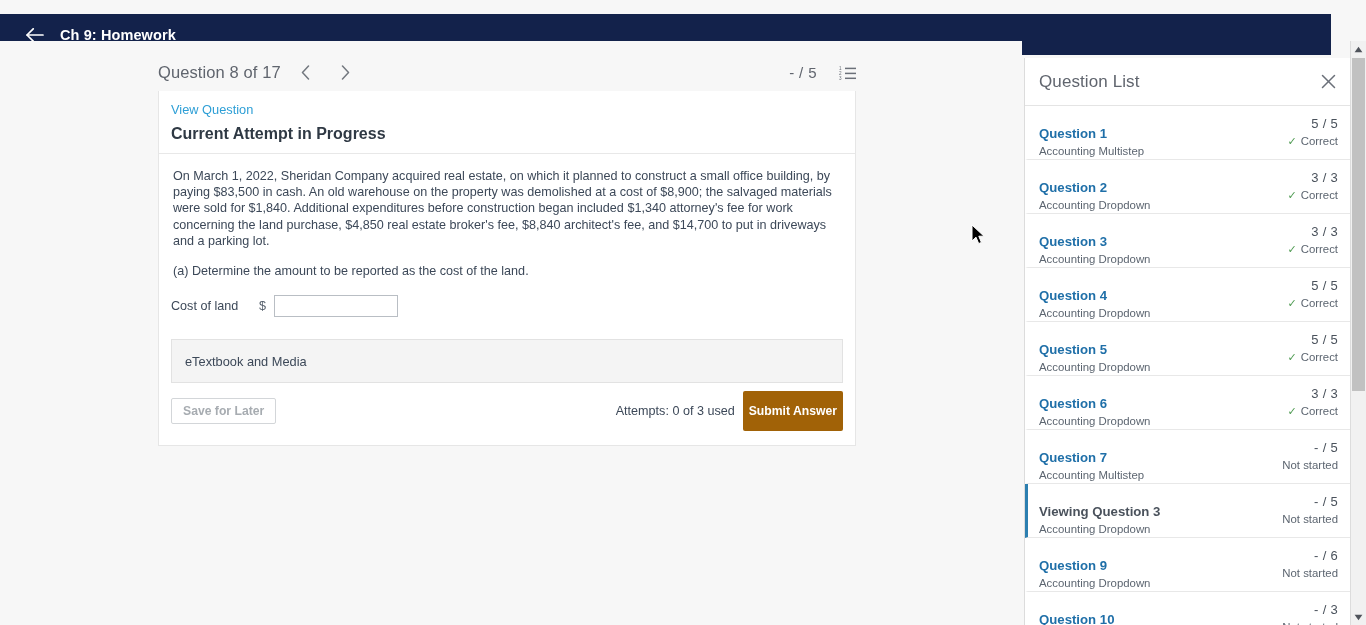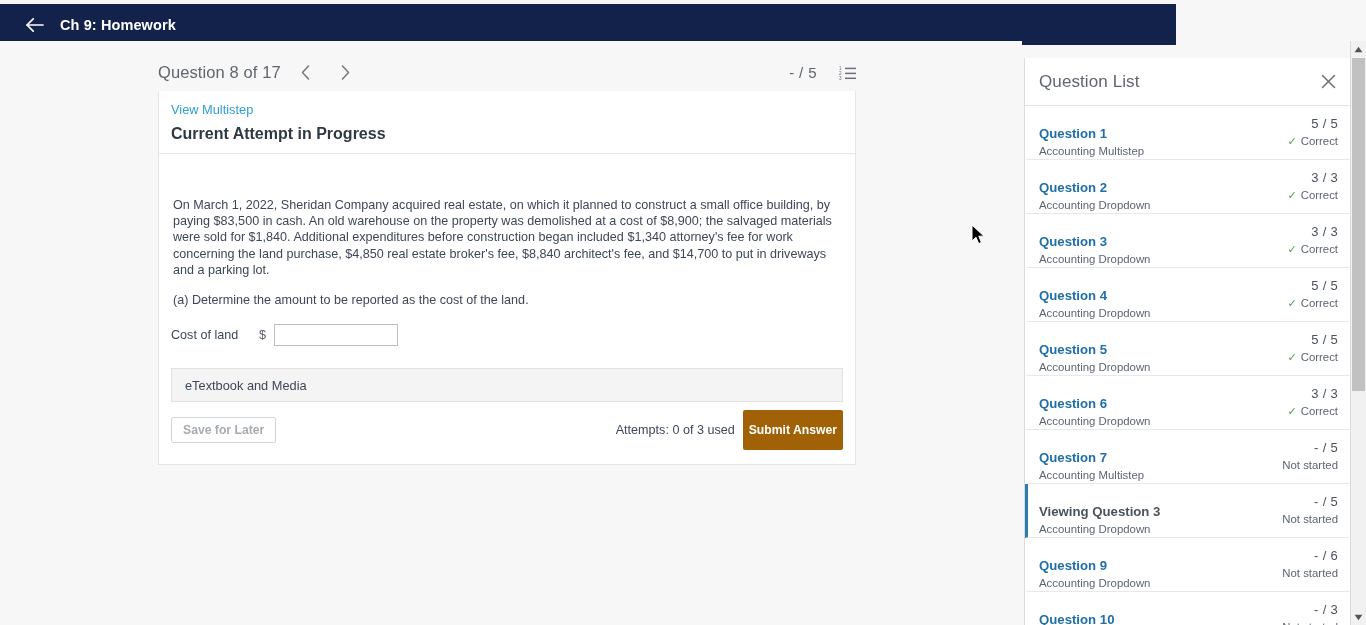--- a/index.html
+++ b/index.html
@@ -6,22 +6,22 @@
   html, body {
     width: 1366px; height: 625px;
     overflow: hidden;
     background: #f7f7f7;
     font-family: "Liberation Sans", sans-serif;
     color: #3c4858;
   }
 
   
   #topbar {
-    position: absolute; top: 4px; left: 0;
-    width: 1176px; height: 41px;
+    position: absolute; top: 14px; left: 0;
+    width: 1331px; height: 41px;
     background: #13224b;
     display: flex; align-items: center;
     padding-left: 24px;
   }
   #back-arrow {
     width: 22px; height: 22px;
     margin-right: 14px;
     display: flex; align-items: center; justify-content: center;
     cursor: pointer;
   }
@@ -99,21 +99,21 @@
     color: #2f3944;
   }
 
   #qbody { padding: 14px 14px 0 14px; }
   #qtext {
     font-size: 12.6px;
     line-height: 16.2px;
     color: #3c4858;
     max-width: 690px;
   }
-  #qtext p { margin-bottom: 14px; margin-top: 29px; }
+  #qtext p { margin-bottom: 14px; }
   #qprompt {
     font-size: 12.6px;
     line-height: 16.2px;
     color: #3c4858;
     margin-bottom: 16px;
   }
 
   #answer-row {
     display: flex; align-items: center;
     padding: 0 0 22px 12px;
@@ -133,21 +133,21 @@
     border: 1px solid #b9bec4;
     background: #fff;
     font-family: "Liberation Sans", sans-serif;
     font-size: 12.5px;
     padding: 0 5px;
     color: #3c4858;
   }
 
   #etextbook-bar {
     margin: 0 12px 0 12px;
-    height: 34px;
+    height: 44px;
     background: #f4f4f4;
     border: 1px solid #e2e2e2;
     display: flex; align-items: center;
     padding-left: 13px;
     font-size: 12.8px;
     color: #3c4858;
     cursor: pointer;
   }
 
   #action-row {
@@ -333,21 +333,21 @@
           <line x1="6" y1="8.4" x2="17" y2="8.4" stroke="#6b7079" stroke-width="1.5"></line>
           <line x1="6" y1="13.3" x2="17" y2="13.3" stroke="#6b7079" stroke-width="1.5"></line>
         </svg>
       </span>
     </div>
   </div>
 
   <div id="qcard">
 
     <div id="card-top">
-      <a id="view-policies">View Multistep</a>
+      <a id="view-policies">View Question</a>
       <div id="attempt-status">Current Attempt in Progress</div>
     </div>
 
     <div id="qbody">
       <div id="qtext">
         <p>On March 1, 2022, Sheridan Company acquired real estate, on which it planned to construct a small office building, by paying $83,500 in cash. An old warehouse on the property was demolished at a cost of $8,900; the salvaged materials were sold for $1,840. Additional expenditures before construction began included $1,340 attorney's fee for work concerning the land purchase, $4,850 real estate broker's fee, $8,840 architect's fee, and $14,700 to put in driveways and a parking lot.</p>
       </div>
       <div id="qprompt">(a) Determine the amount to be reported as the cost of the land.</div>
     </div>
 

